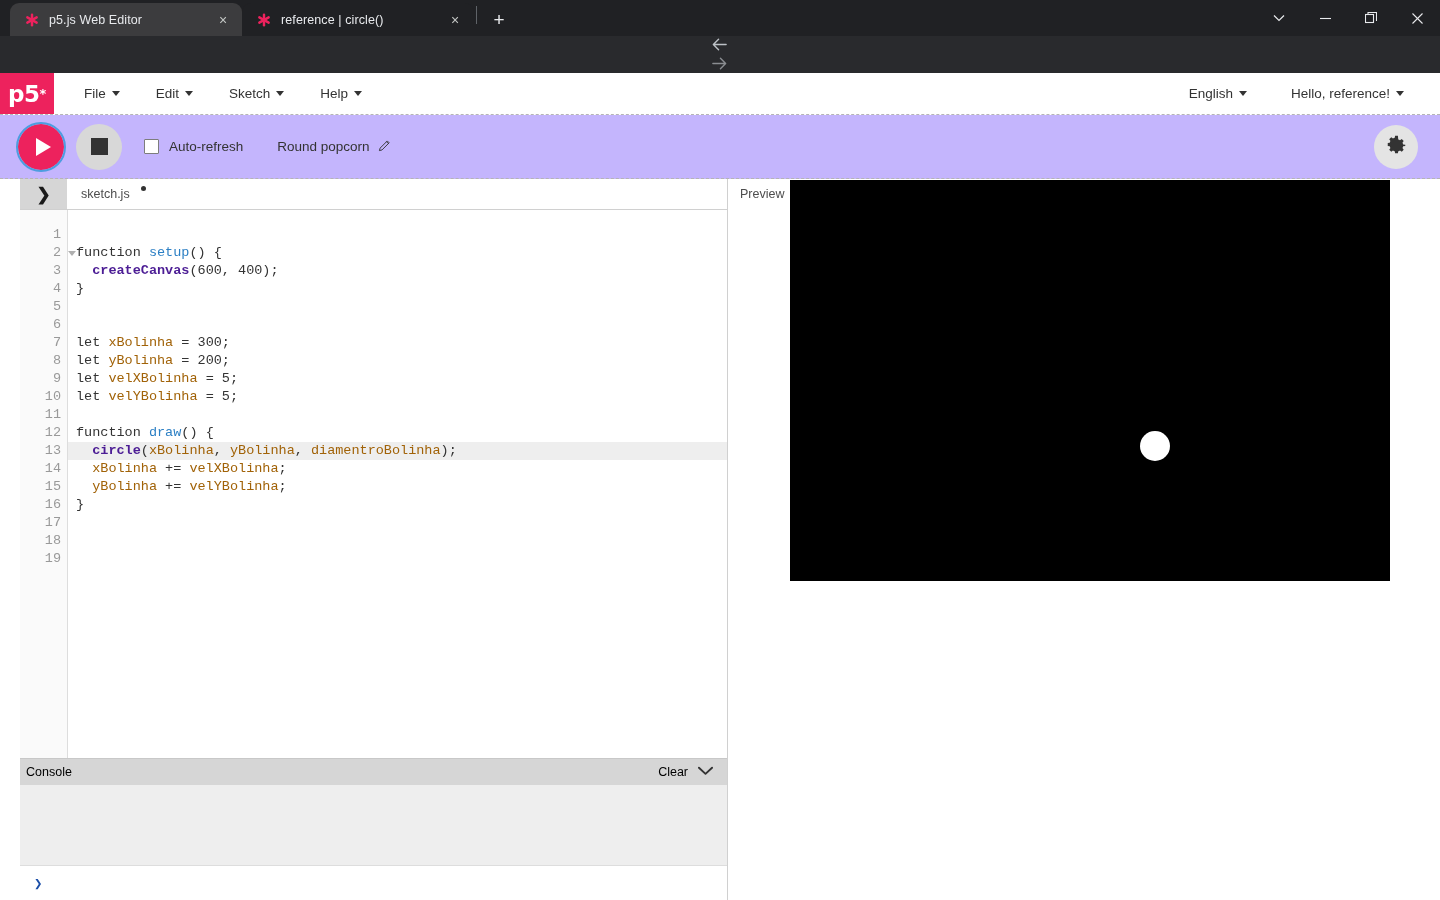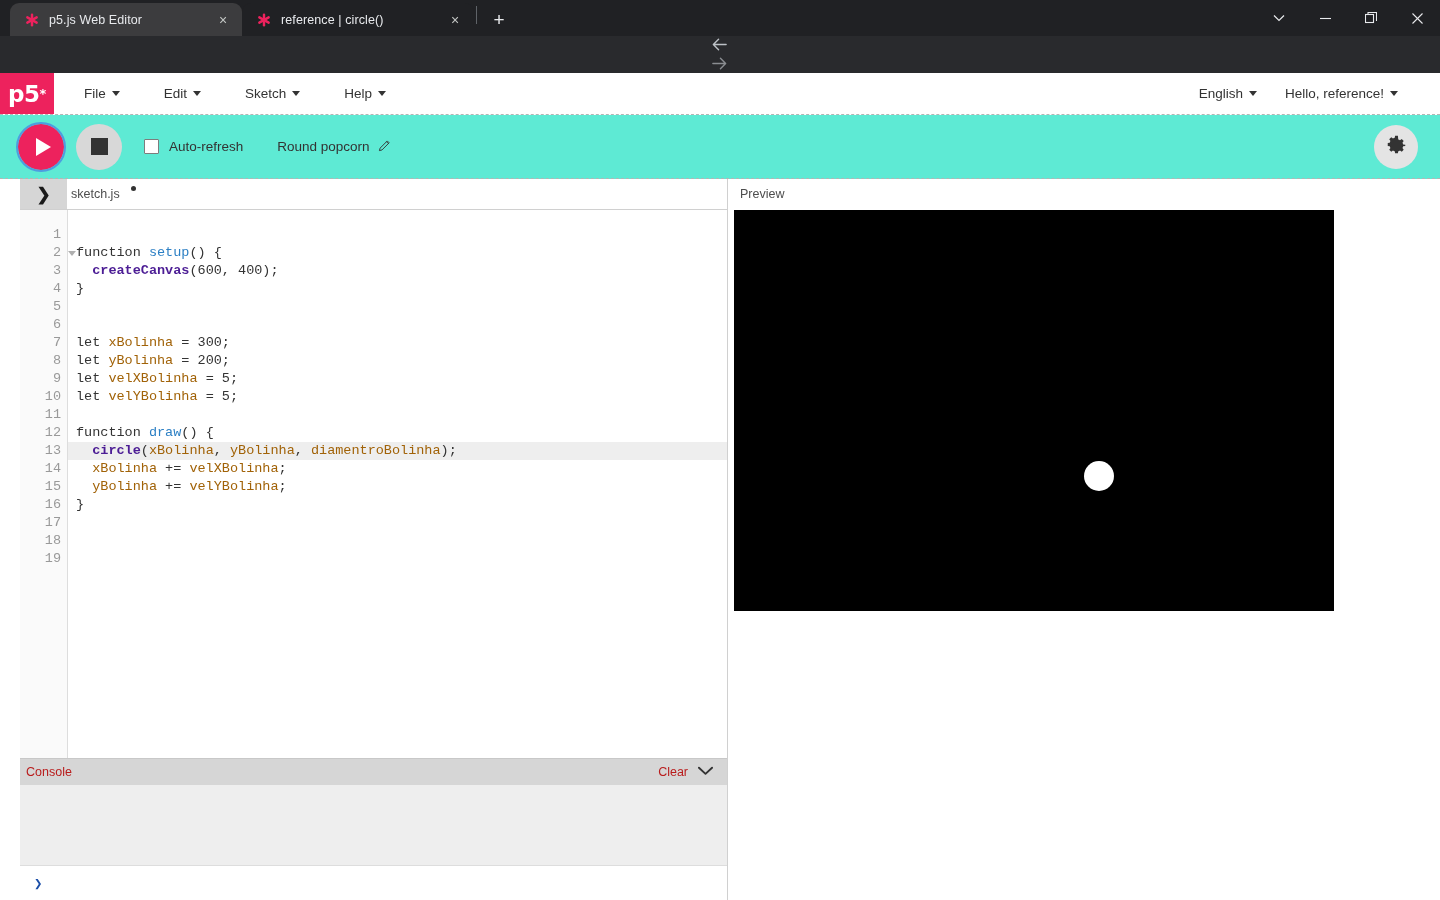--- a/index.html
+++ b/index.html
@@ -186,21 +186,21 @@
     font-size: 23px;
     font-weight: bold;
     letter-spacing: -0.5px;
     font-family: "DejaVu Sans", sans-serif;
   }
   .p5-logo sup { font-size: 13px; vertical-align: super; line-height: 0; }
 
   .p5-menu {
     display: flex;
     align-items: center;
-    gap: 12px;
+    gap: 4px;
     padding-left: 14px;
   }
   .p5-menu-item {
     display: flex;
     align-items: center;
     gap: 6px;
     padding: 0 16px;
     height: 100%;
     color: #333333;
     font-size: 13.5px;
@@ -210,33 +210,33 @@
     border-left: 4.5px solid transparent;
     border-right: 4.5px solid transparent;
     border-top: 5.5px solid #333333;
     display: inline-block;
   }
 
   .p5-nav-right {
     margin-left: auto;
     display: flex;
     align-items: center;
-    padding-right: 28px;
-    gap: 0;
+    padding-right: 22px;
+    gap: 16px;
   }
   .p5-nav-right .p5-menu-item { padding: 0 14px; }
 
   .p5-toolbar {
     height: 64px;
     display: flex;
     align-items: center;
     padding-left: 18px;
     border-bottom: 1px dashed #b5b5b5;
     gap: 0;
-    background: #5eead4;
+    background: #c4b5fd;
   }
 
   .play-btn {
     width: 46px; height: 46px;
     border-radius: 50%;
     background: #ed225d;
     display: flex; align-items: center; justify-content: center;
     outline: 2px solid #4d9de0;
     outline-offset: 0px;
     margin-right: 12px;
@@ -317,21 +317,21 @@
     display: flex;
     align-items: center;
     justify-content: center;
     color: #1a1a1a;
     font-size: 17px;
     font-weight: bold;
   }
   .file-tab {
     display: flex;
     align-items: center;
-    padding: 0 4px;
+    padding: 0 14px;
     font-size: 12.5px;
     color: #4d4d4d;
     gap: 11px;
   }
   .unsaved-dot {
     width: 5px; height: 5px;
     border-radius: 50%;
     background: #333333;
     align-self: flex-start;
     margin-top: 7px;
@@ -398,21 +398,21 @@
   .console-panel {
     border-top: 1px solid #c8c8c8;
   }
   .console-header {
     height: 26px;
     background: #d6d6d6;
     display: flex;
     align-items: center;
     padding: 0 8px 0 6px;
     font-size: 12.5px;
-    color: #b91c1c;
+    color: #000000;
     text-align: right;
   }
   .console-clear {
     margin-left: auto;
     display: flex;
     align-items: center;
     gap: 10px;
     padding-right: 6px;
   }
   .console-body {
@@ -430,21 +430,21 @@
   .console-prompt {
     color: #1a4ea8;
     font-size: 14px;
     font-weight: bold;
     font-family: "Liberation Mono", monospace;
   }
 
   .preview-col {
     flex: 1;
     display: flex;
-    flex-direction: column;
+    flex-direction: row;
     background: #ffffff;
   }
   .preview-label {
     height: 30px;
     display: flex;
     align-items: center;
     padding-left: 12px;
     font-size: 12.5px;
     color: #4d4d4d;
   }

